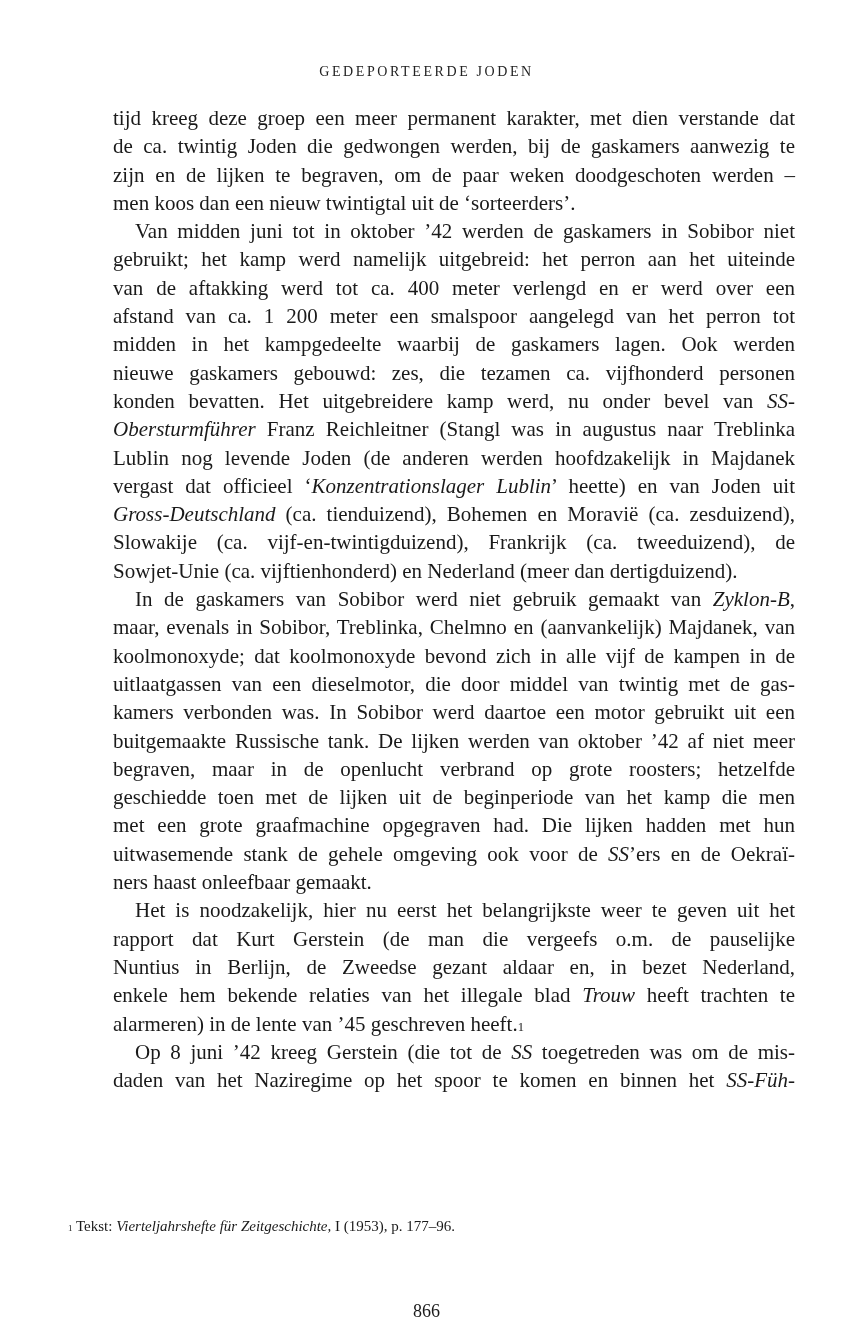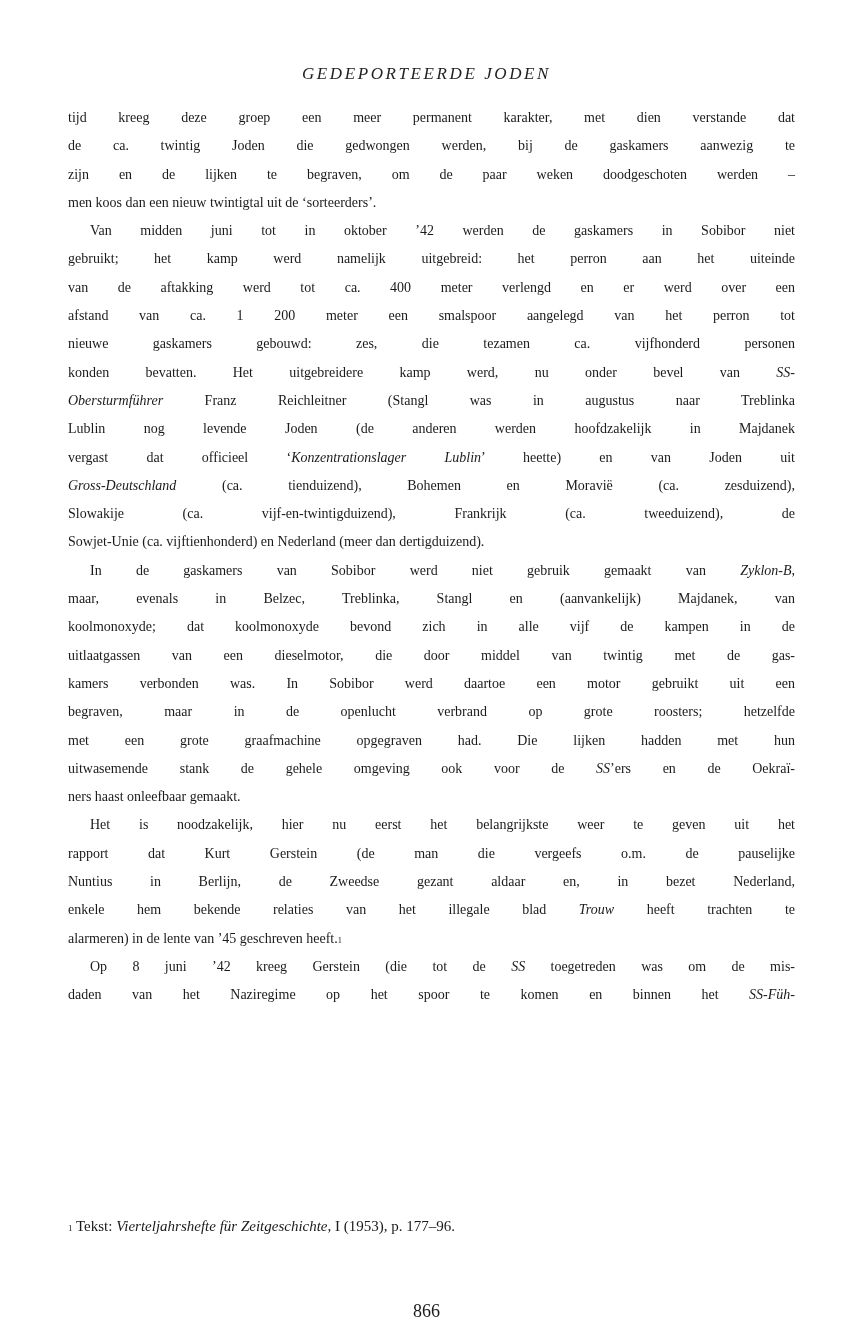--- a/index.html
+++ b/index.html
@@ -1,22 +1,22 @@
 <!DOCTYPE html>
 <html><head>
 <meta charset="utf-8">
 <style>
   html, body { margin: 0; padding: 0; background: #ffffff; }
   body { width: 853px; height: 1328px; position: relative; overflow: hidden;
          font-family: "Liberation Serif", "DejaVu Serif", serif; color: #1a1a1a; }
   .header { position: absolute; top: 64px; left: 0; width: 853px; text-align: center;
-            font-size: 17px; letter-spacing: 2.6px; color: #222; font-style: italic; }
+            font-size: 14px; letter-spacing: 2.6px; color: #222; }
   .body-text { position: absolute; left: 68px; top: 104px; width: 727px; }
-  .line { height: 28.3px; line-height: 28.3px; font-size: 14px; white-space: nowrap;
-          text-align: justify; text-align-last: justify; overflow: visible; }
+  .line { height: 28.3px; line-height: 28.3px; font-size: 21px; white-space: nowrap;
+          text-align: justify; text-align-last: justify; overflow: visible; margin-left: 45px; }
   .line.last { text-align-last: left; }
   .line.indent { text-indent: 22px; }
   .line i, .line em { font-style: italic; }
   .footnote { position: absolute; left: 68px; top: 1218px; font-size: 15px; white-space: nowrap; }
   .footnote sup, .line sup { font-size: 60%; vertical-align: 45%; line-height: 0; }
   .page-number { position: absolute; top: 1301px; left: 0; width: 853px; text-align: center; font-size: 18px; }
 </style>
 </head>
 <body>
 
@@ -24,34 +24,37 @@
 
 <div class="body-text" id="body">
     <div class="line">tijd kreeg deze groep een meer permanent karakter, met dien verstande dat</div>
     <div class="line">de ca. twintig Joden die gedwongen werden, bij de gaskamers aanwezig te</div>
     <div class="line">zijn en de lijken te begraven, om de paar weken doodgeschoten werden –</div>
     <div class="line last">men koos dan een nieuw twintigtal uit de ‘sorteerders’.</div>
     <div class="line indent">Van midden juni tot in oktober ’42 werden de gaskamers in Sobibor niet</div>
     <div class="line">gebruikt; het kamp werd namelijk uitgebreid: het perron aan het uiteinde</div>
     <div class="line">van de aftakking werd tot ca. 400 meter verlengd en er werd over een</div>
     <div class="line">afstand van ca. 1 200 meter een smalspoor aangelegd van het perron tot</div>
+    <div class="line">midden in het kampgedeelte waarbij de gaskamers lagen. Ook werden</div>
     <div class="line">nieuwe gaskamers gebouwd: zes, die tezamen ca. vijfhonderd personen</div>
     <div class="line">konden bevatten. Het uitgebreidere kamp werd, nu onder bevel van <i>SS-</i></div>
     <div class="line"><i>Obersturmführer</i> Franz Reichleitner (Stangl was in augustus naar Treblinka</div>
     <div class="line">Lublin nog levende Joden (de anderen werden hoofdzakelijk in Majdanek</div>
     <div class="line">vergast dat officieel ‘<i>Konzentrationslager Lublin</i>’ heette) en van Joden uit</div>
     <div class="line"><i>Gross-Deutschland</i> (ca. tienduizend), Bohemen en Moravië (ca. zesduizend),</div>
     <div class="line">Slowakije (ca. vijf-en-twintigduizend), Frankrijk (ca. tweeduizend), de</div>
     <div class="line last">Sowjet-Unie (ca. vijftienhonderd) en Nederland (meer dan dertigduizend).</div>
     <div class="line indent">In de gaskamers van Sobibor werd niet gebruik gemaakt van <i>Zyklon-B</i>,</div>
-    <div class="line">maar, evenals in Belzec, Treblinka, Stangl en (aanvankelijk) Majdanek, van</div>
+    <div class="line">maar, evenals in Sobibor, Treblinka, Chelmno en (aanvankelijk) Majdanek, van</div>
     <div class="line">koolmonoxyde; dat koolmonoxyde bevond zich in alle vijf de kampen in de</div>
     <div class="line">uitlaatgassen van een dieselmotor, die door middel van twintig met de gas-</div>
     <div class="line">kamers verbonden was. In Sobibor werd daartoe een motor gebruikt uit een</div>
+    <div class="line">buitgemaakte Russische tank. De lijken werden van oktober ’42 af niet meer</div>
     <div class="line">begraven, maar in de openlucht verbrand op grote roosters; hetzelfde</div>
+    <div class="line">geschiedde toen met de lijken uit de beginperiode van het kamp die men</div>
     <div class="line">met een grote graafmachine opgegraven had. Die lijken hadden met hun</div>
     <div class="line">uitwasemende stank de gehele omgeving ook voor de <i>SS</i>’ers en de Oekraï-</div>
     <div class="line last">ners haast onleefbaar gemaakt.</div>
     <div class="line indent">Het is noodzakelijk, hier nu eerst het belangrijkste weer te geven uit het</div>
     <div class="line">rapport dat Kurt Gerstein (de man die vergeefs o.m. de pauselijke</div>
     <div class="line">Nuntius in Berlijn, de Zweedse gezant aldaar en, in bezet Nederland,</div>
     <div class="line">enkele hem bekende relaties van het illegale blad <i>Trouw</i> heeft trachten te</div>
     <div class="line last">alarmeren) in de lente van ’45 geschreven heeft.<sup>1</sup></div>
     <div class="line indent">Op 8 juni ’42 kreeg Gerstein (die tot de <i>SS</i> toegetreden was om de mis-</div>
     <div class="line">daden van het Naziregime op het spoor te komen en binnen het <i>SS-Füh-</i></div>

